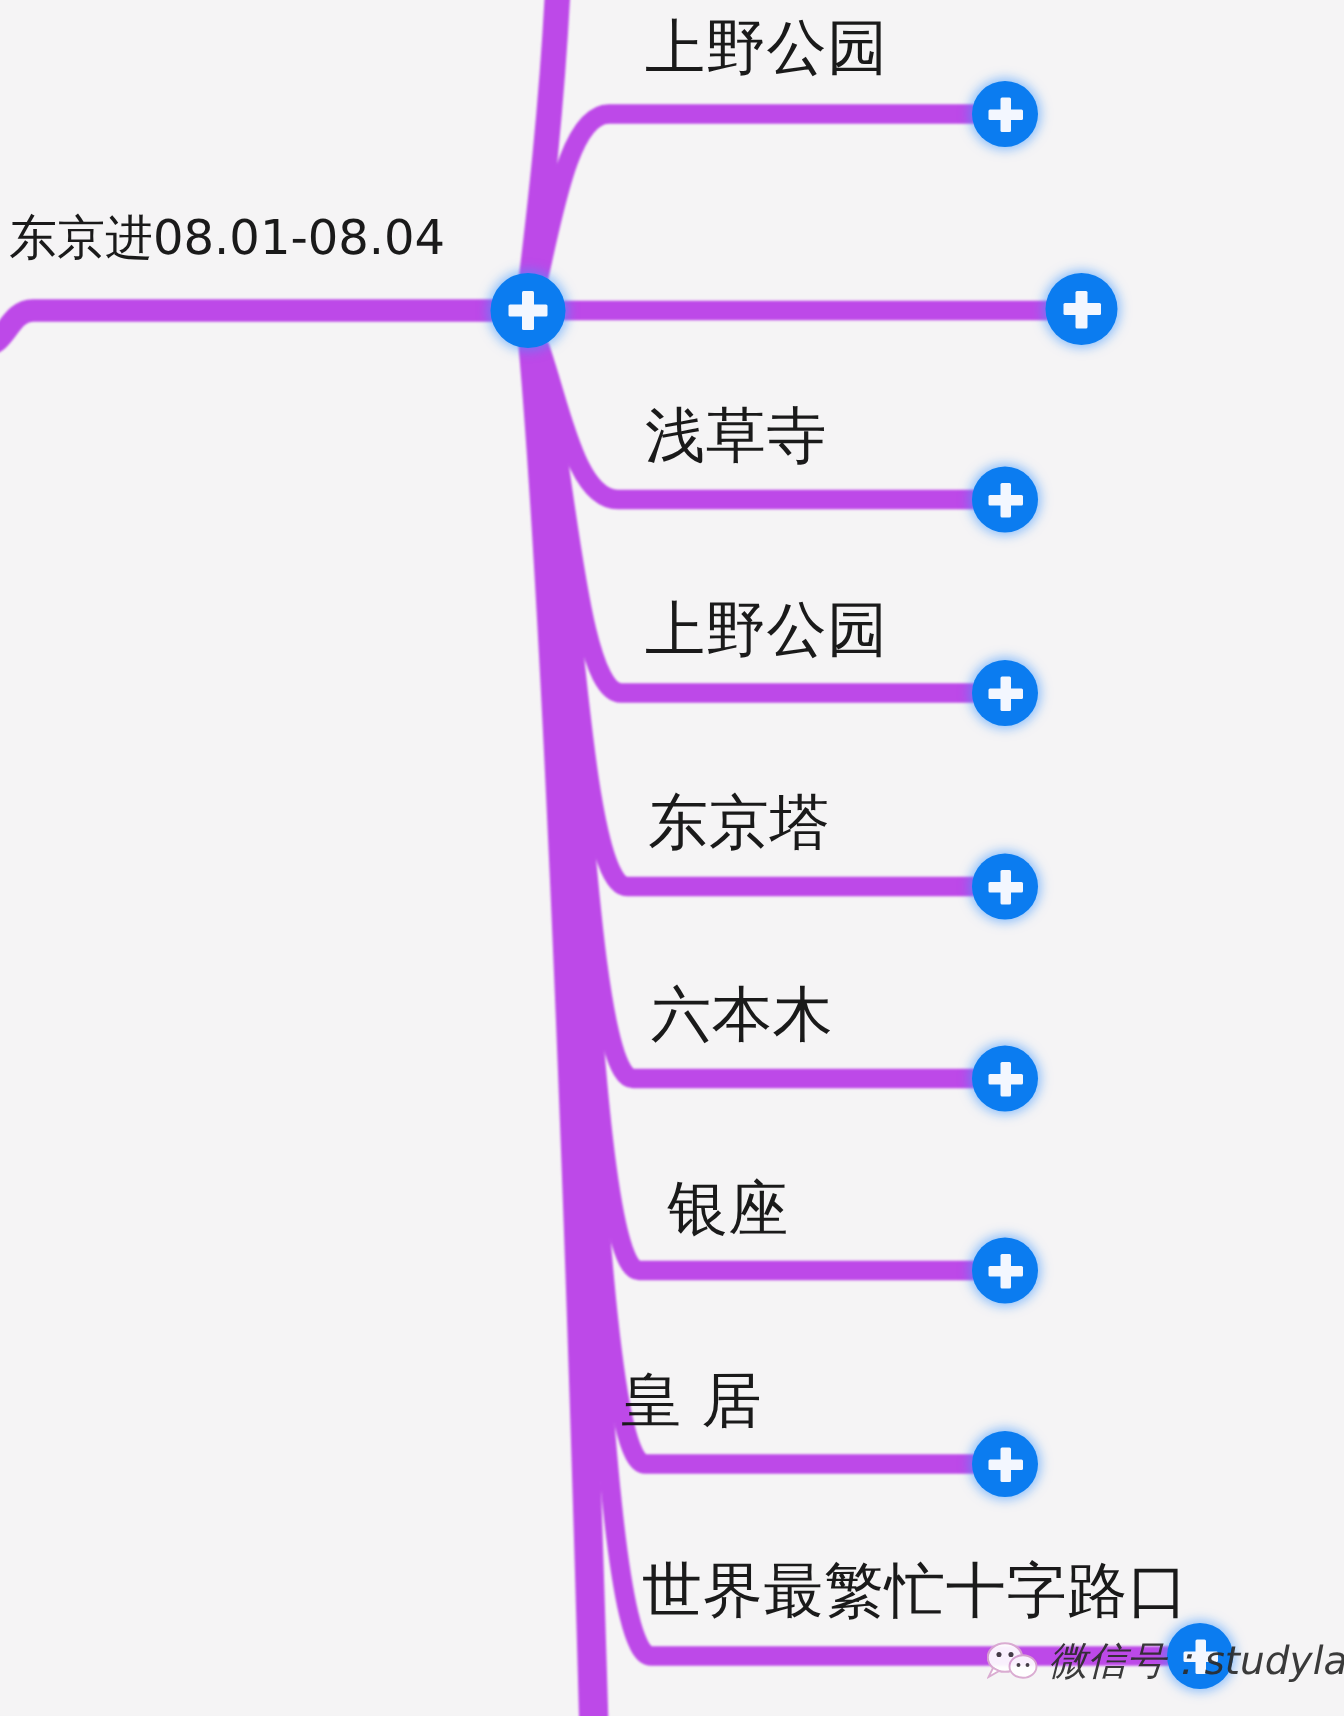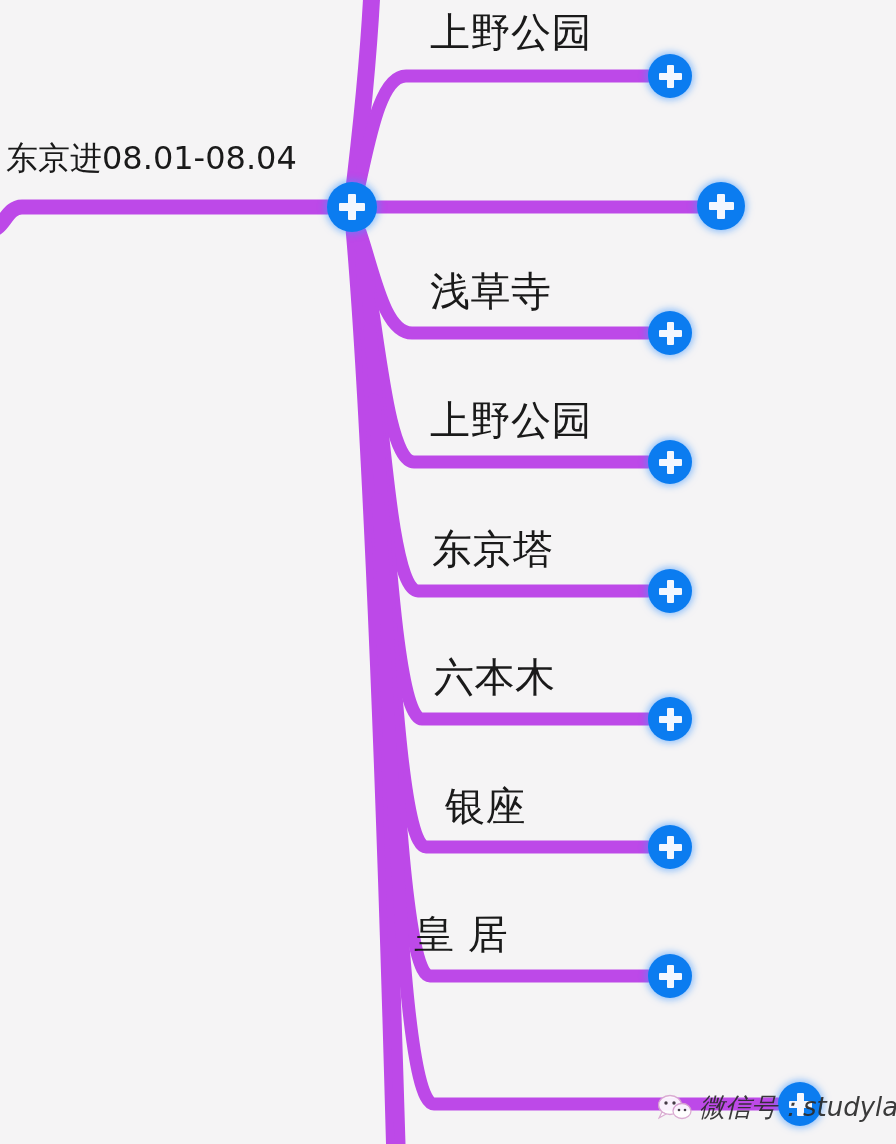--- a/index.html
+++ b/index.html
@@ -126,20 +126,21 @@
     <span class="bar-v" style="width:8px; height:26px;"></span>
   </div>
 
   <div class="node-label" style="left:430px; top:12px;">上野公园</div>
   <div class="node-label" style="left:430px; top:271px;">浅草寺</div>
   <div class="node-label" style="left:430px; top:400px;">上野公园</div>
   <div class="node-label" style="left:432px; top:529px;">东京塔</div>
   <div class="node-label" style="left:434px; top:657px;">六本木</div>
   <div class="node-label" style="left:445px; top:786px;">银座</div>
   <div class="node-label" style="left:414px; top:914px;">皇 居</div>
+  <div class="node-label" style="left:428px; top:1041px;">世界最繁忙十字路口</div>
 
   <div class="plus-node" style="left:648px; top:54px; width:44px; height:44px;">
     <span class="bar-h" style="width:23px; height:7px;"></span>
     <span class="bar-v" style="width:7px; height:23px;"></span>
   </div>
 
   <div class="plus-node" style="left:697px; top:182px; width:48px; height:48px;">
     <span class="bar-h" style="width:25px; height:8px;"></span>
     <span class="bar-v" style="width:8px; height:25px;"></span>
   </div>

